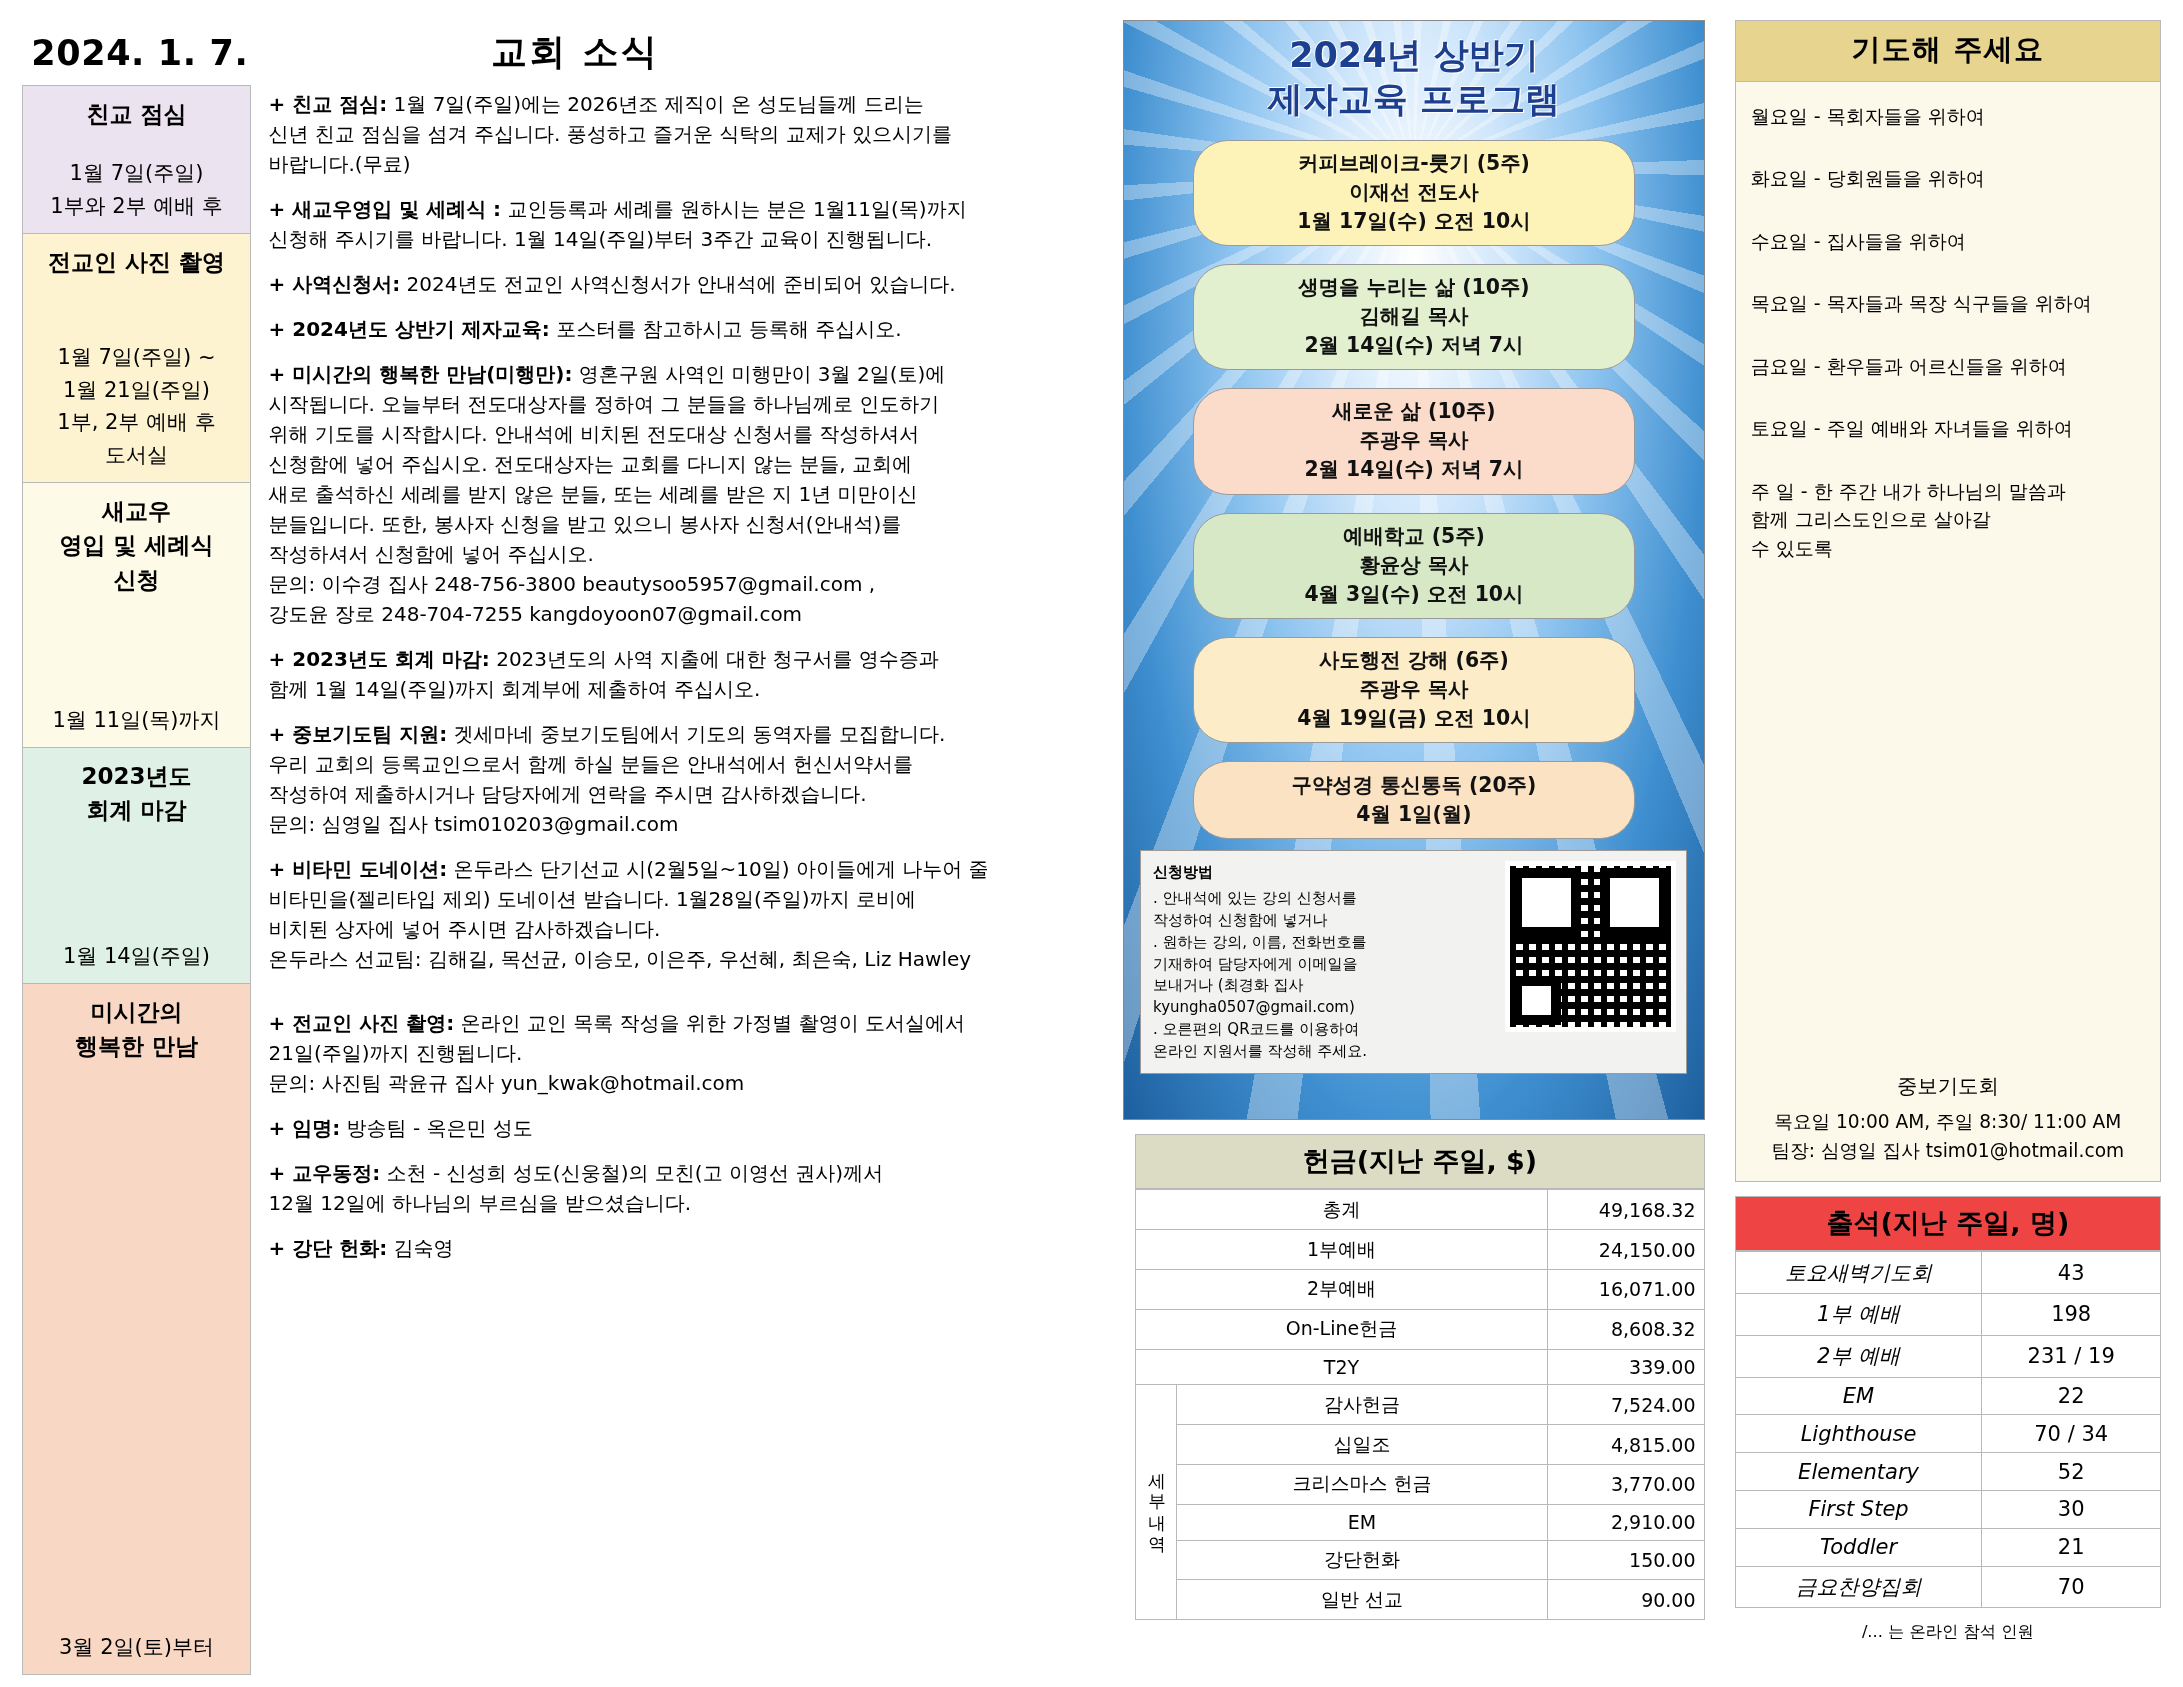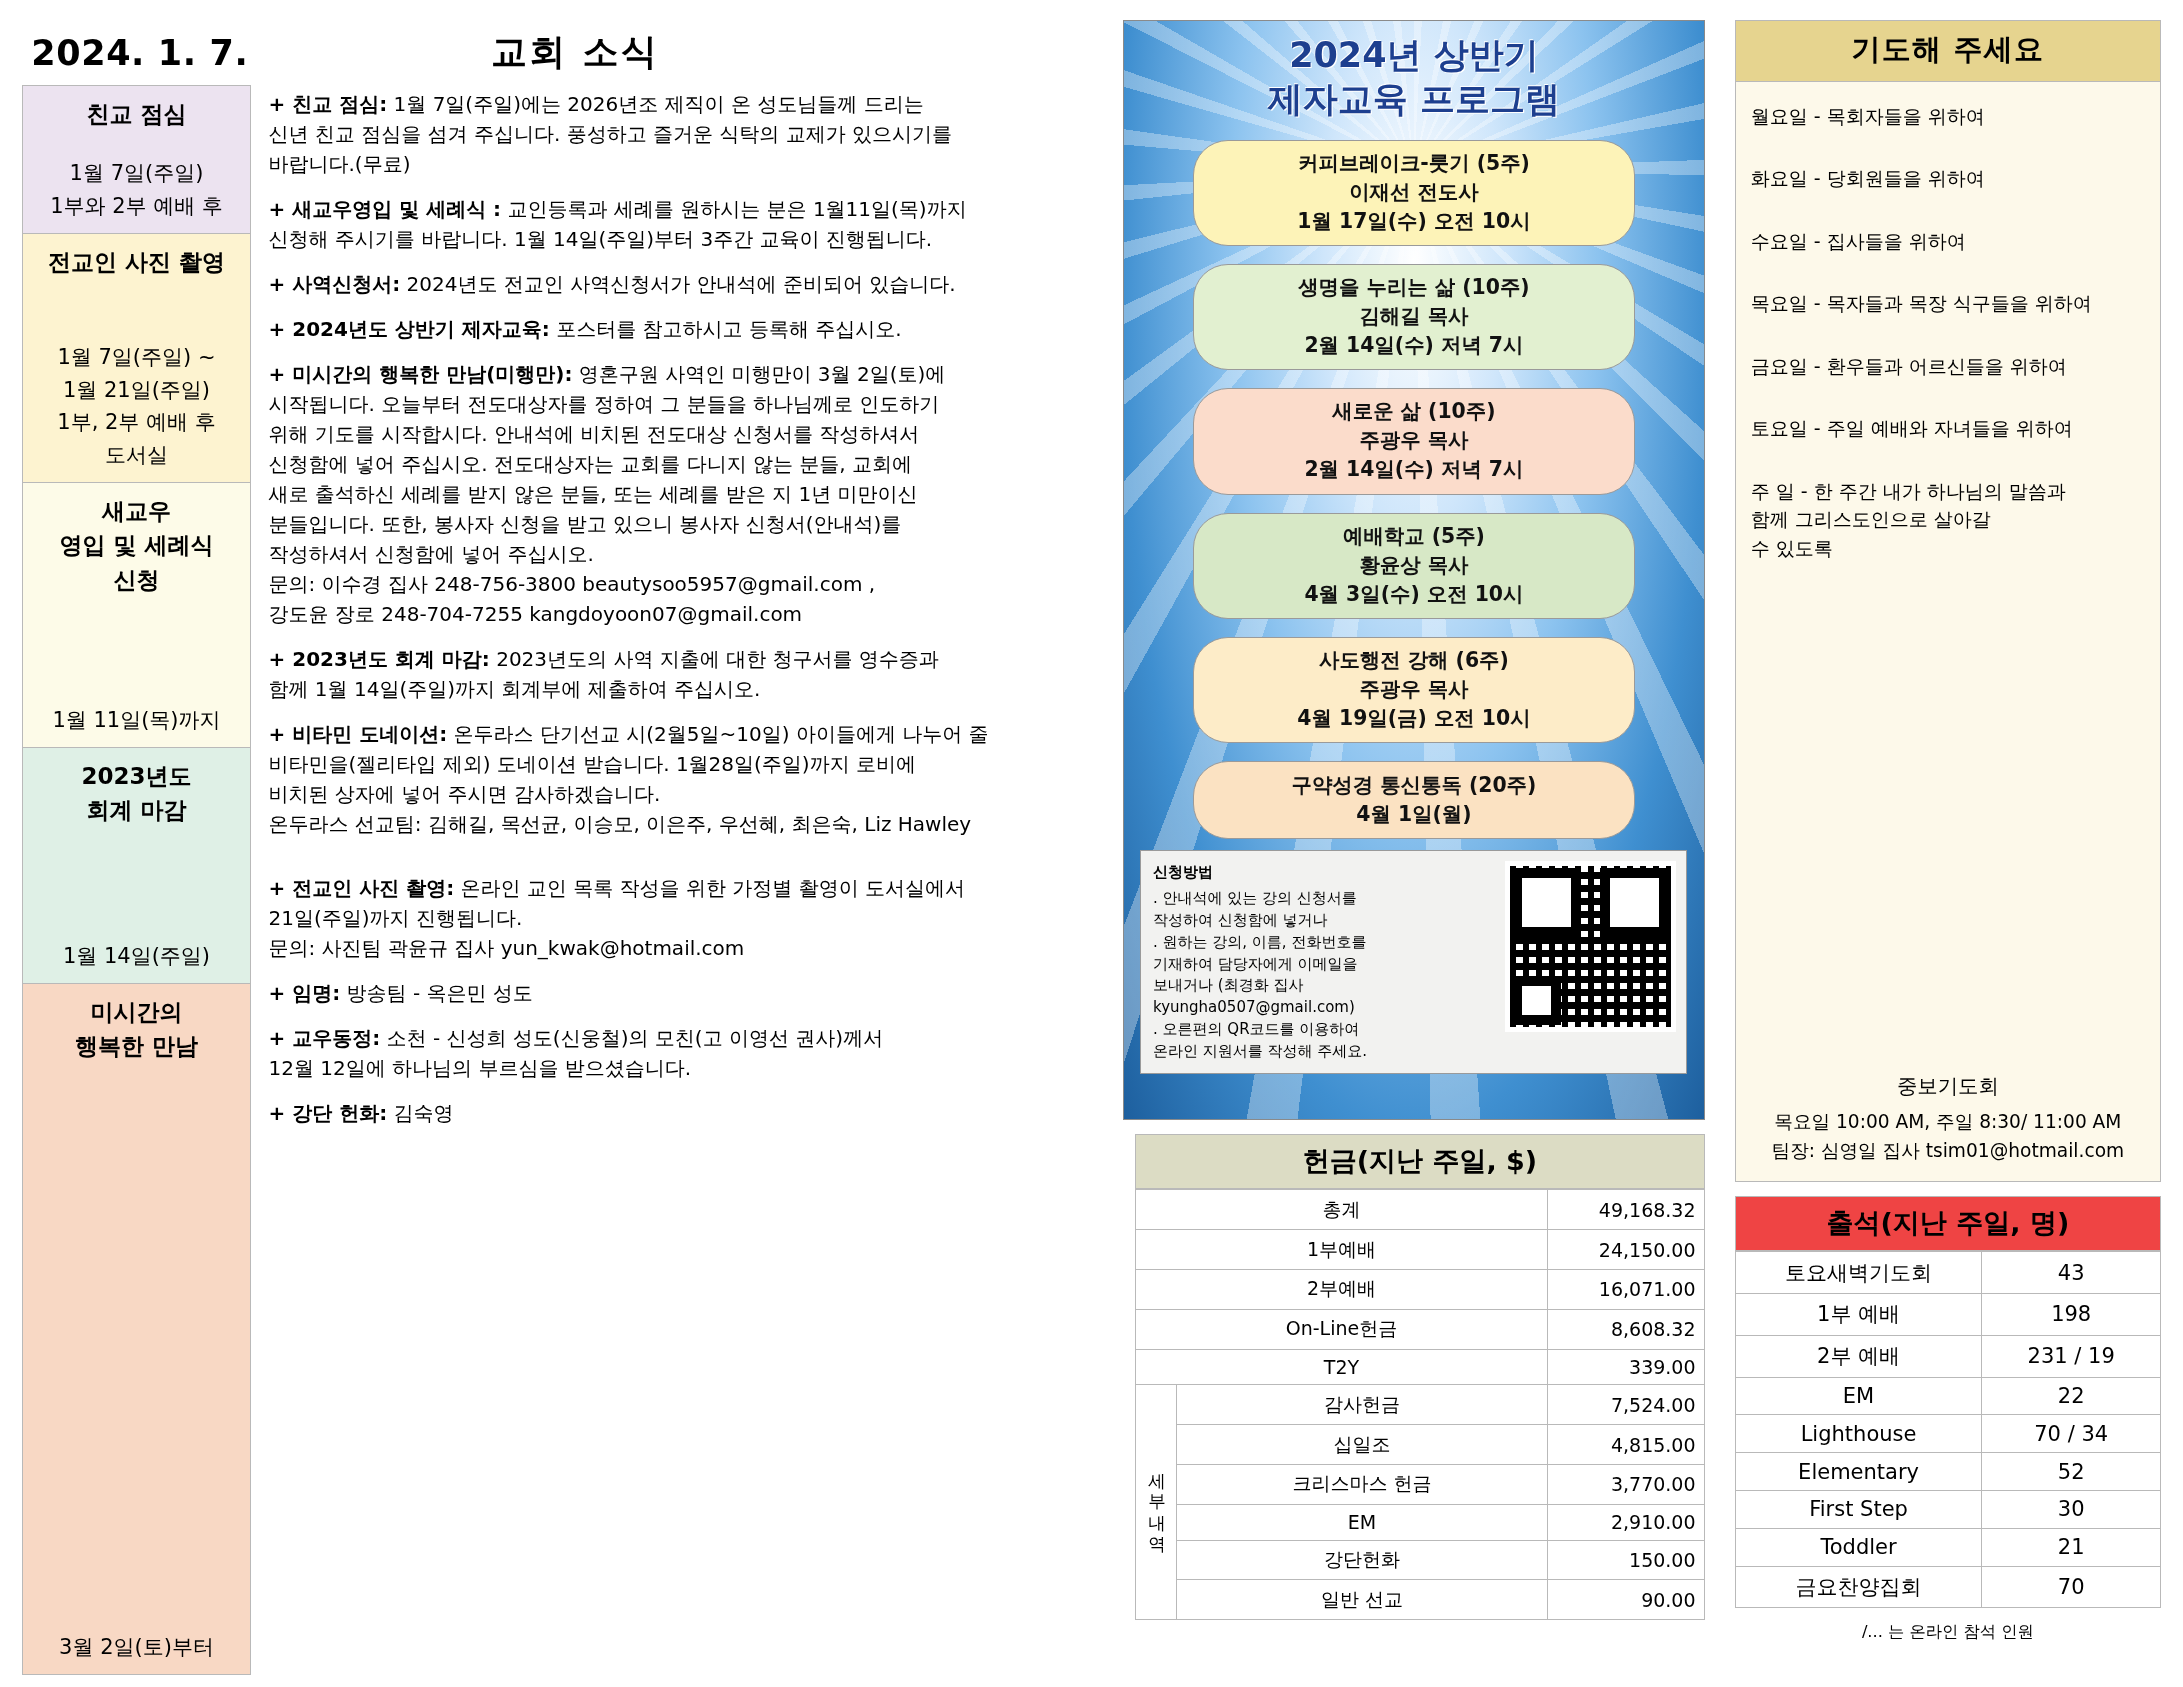--- a/index.html
+++ b/index.html
@@ -273,21 +273,21 @@
   table.att {
     width: 100%;
     border-collapse: collapse;
     font-size: 21px;
   }
   table.att td {
     border: 1.2px solid #b9b9b9;
     padding: 6.4px 5.8px;
     text-align: center;
   }
-  table.att td.lbl { width: 58%; }
+  table.att td.lbl { width: 58%; font-style: italic; }
   .att-note {
     text-align: center;
     font-size: 16.3px;
     padding-top: 13px;
   }
 </style>
 </head>
 <body>
 
 <div class="page">
@@ -343,20 +343,24 @@
    시작됩니다. 오늘부터 전도대상자를 정하여 그 분들을 하나님께로 인도하기
    위해 기도를 시작합시다. 안내석에 비치된 전도대상 신청서를 작성하셔서
    신청함에 넣어 주십시오. 전도대상자는 교회를 다니지 않는 분들, 교회에
    새로 출석하신 세례를 받지 않은 분들, 또는 세례를 받은 지 1년 미만이신
    분들입니다. 또한, 봉사자 신청을 받고 있으니 봉사자 신청서(안내석)를
    작성하셔서 신청함에 넣어 주십시오.
    문의: 이수경 집사 248-756-3800 beautysoo5957@gmail.com ,
            강도윤 장로 248-704-7255 kangdoyoon07@gmail.com</span></div>
         <div class="item"><span class="lead">+ 2023년도 회계 마감:</span><span class="body-txt"> 2023년도의 사역 지출에 대한 청구서를 영수증과
    함께 1월 14일(주일)까지 회계부에 제출하여 주십시오.</span></div>
+        <div class="item"><span class="lead">+ 중보기도팀 지원:</span><span class="body-txt"> 겟세마네 중보기도팀에서 기도의 동역자를 모집합니다.
+   우리 교회의 등록교인으로서 함께 하실 분들은 안내석에서 헌신서약서를
+   작성하여 제출하시거나 담당자에게 연락을 주시면 감사하겠습니다.
+   문의: 심영일 집사 tsim010203@gmail.com</span></div>
         <div class="item"><span class="lead">+ 비타민 도네이션:</span><span class="body-txt"> 온두라스 단기선교 시(2월5일~10일) 아이들에게 나누어 줄
    비타민을(젤리타입 제외) 도네이션 받습니다. 1월28일(주일)까지 로비에
    비치된 상자에 넣어 주시면 감사하겠습니다.
    온두라스 선교팀: 김해길, 목선균, 이승모, 이은주, 우선혜, 최은숙, Liz Hawley</span></div>
         <div class="item" style="margin-top:34px;"><span class="lead">+ 전교인 사진 촬영:</span><span class="body-txt"> 온라인 교인 목록 작성을 위한 가정별 촬영이 도서실에서
    21일(주일)까지 진행됩니다.
    문의: 사진팀 곽윤규 집사 yun_kwak@hotmail.com</span></div>
         <div class="item"><span class="lead">+ 임명:</span><span class="body-txt"> 방송팀 - 옥은민 성도</span></div>
         <div class="item"><span class="lead">+ 교우동정:</span><span class="body-txt"> 소천 - 신성희 성도(신웅철)의 모친(고 이영선 권사)께서
        12월 12일에 하나님의 부르심을 받으셨습니다.</span></div>

